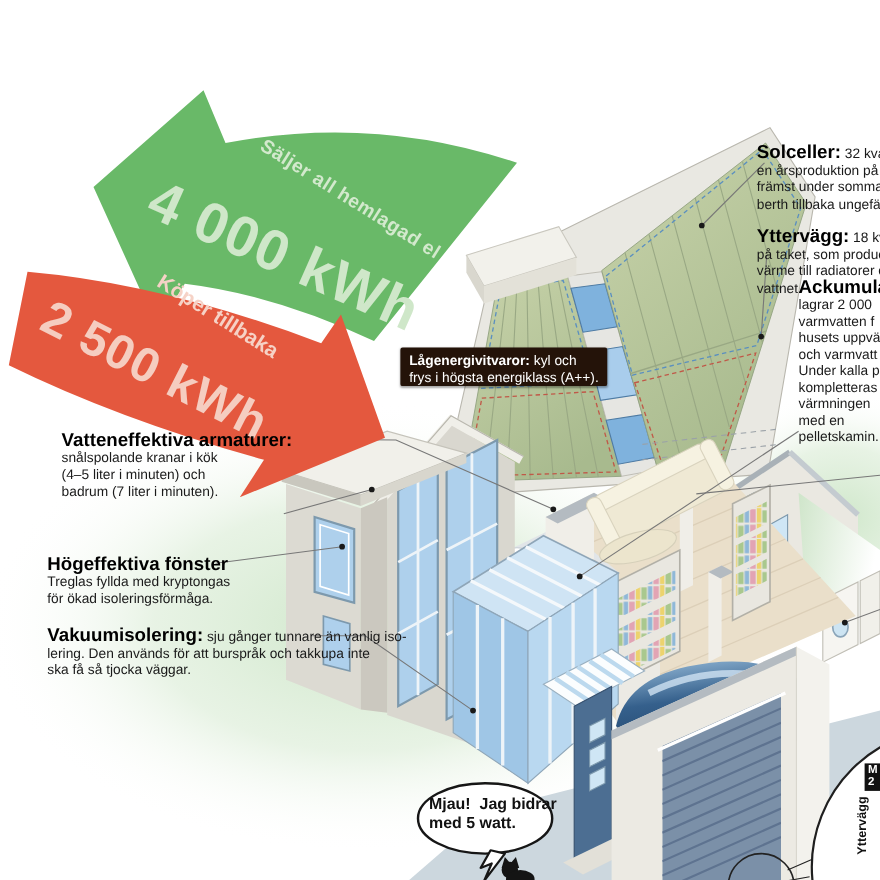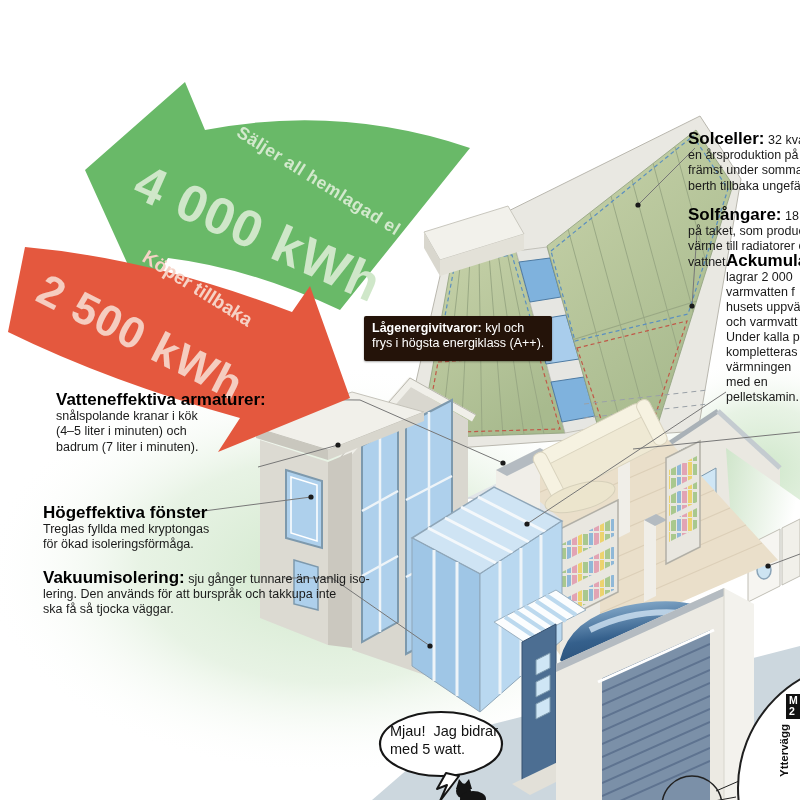--- a/index.html
+++ b/index.html
@@ -8,34 +8,34 @@
   svg{position:absolute;left:0;top:0;}
   .layer{position:absolute;left:0;top:0;width:800px;height:800px;pointer-events:none;}
 
   
   .blk{position:absolute;font-size:12.5px;line-height:15.2px;color:#1a1a1a;white-space:pre;}
   .blk .h{font-weight:bold;font-size:17px;color:#000;}
   .blk.small-lh{line-height:15px;}
 
   
   .darkbox{position:absolute;left:364px;top:316px;background:#241309;color:#fff;
-           padding:5px 8px 10px 8px;font-size:12.5px;line-height:15px;white-space:pre;
+           padding:5px 8px 0 8px;font-size:12.5px;line-height:15px;white-space:pre;
            border-radius:2px;box-shadow:0 1px 2px rgba(0,0,0,.35);}
   .darkbox .h{font-weight:bold;}
 
   
   .arrowtxt{position:absolute;font-weight:bold;white-space:pre;transform-origin:0 0;}
   #sell-label{left:244px;top:122px;transform:rotate(32deg);font-size:17.5px;color:#d3e9cd;letter-spacing:.5px;}
   #sell-value{left:150px;top:152px;transform:rotate(24deg);font-size:52px;color:#cfe7c9;letter-spacing:1px;}
   #buy-label{left:150px;top:246px;transform:rotate(32deg);font-size:19px;color:#f6d2c6;}
   #buy-value{left:52px;top:264px;transform:rotate(27deg);font-size:44px;color:#f5cdc0;letter-spacing:1px;}
 
   
   #bubble-text{position:absolute;left:390px;top:723px;font-size:14.5px;line-height:17.5px;
-               font-weight:normal;color:#111;white-space:pre;}
+               font-weight:bold;color:#111;white-space:pre;}
 
   
   #wall-label{position:absolute;left:778px;top:777px;transform:rotate(-90deg);
               transform-origin:0 0;font-size:11.5px;font-weight:bold;color:#111;white-space:nowrap;}
 
   
   #corner-tag{position:absolute;left:786px;top:694px;width:26px;height:24px;background:#111;
               color:#fff;font-size:10.5px;line-height:11px;font-weight:bold;padding:1px 0 0 3px;}
 </style>
 </head>
@@ -306,21 +306,21 @@
 
   <div class="blk" style="left:43px;top:570px;"><span class="h">Vakuumisolering:</span><span> sju gånger tunnare än vanlig iso-
 lering. Den används för att burspråk och takkupa inte
 ska få så tjocka väggar.</span></div>
 
   <div class="blk" style="left:688px;top:131px;"><span class="h">Solceller:</span><span> 32 kvadratm
 en årsproduktion på 4 0
 främst under sommarm
 berth tillbaka ungefär 2</span></div>
 
-  <div class="blk" style="left:688px;top:207px;"><span class="h">Solfångare:</span><span> 18 kvadrat
+  <div class="blk" style="left:688px;top:207px;"><span class="h">Yttervägg:</span><span> 18 kvadrat
 på taket, som producera
 värme till radiatorer och
 vattnet.</span></div>
 
   <div class="blk small-lh" style="left:726px;top:253px;"><span class="h">Ackumulator</span><span>
 lagrar 2 000
 varmvatten f
 husets uppvä
 och varmvatt
 Under kalla p

